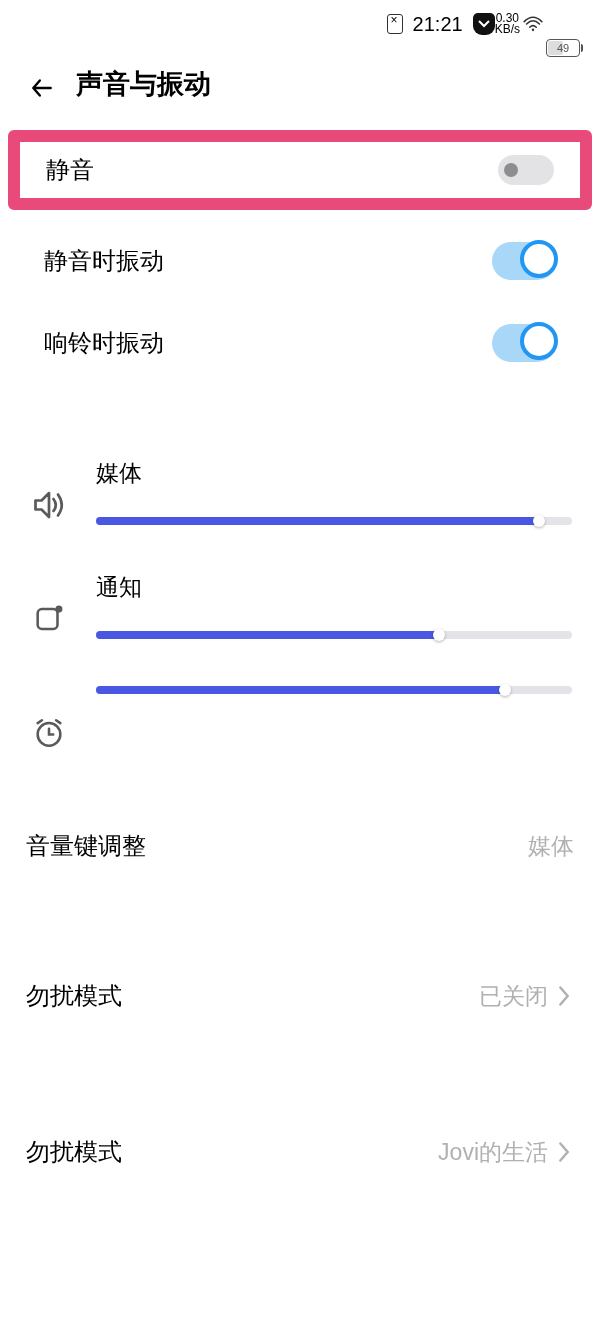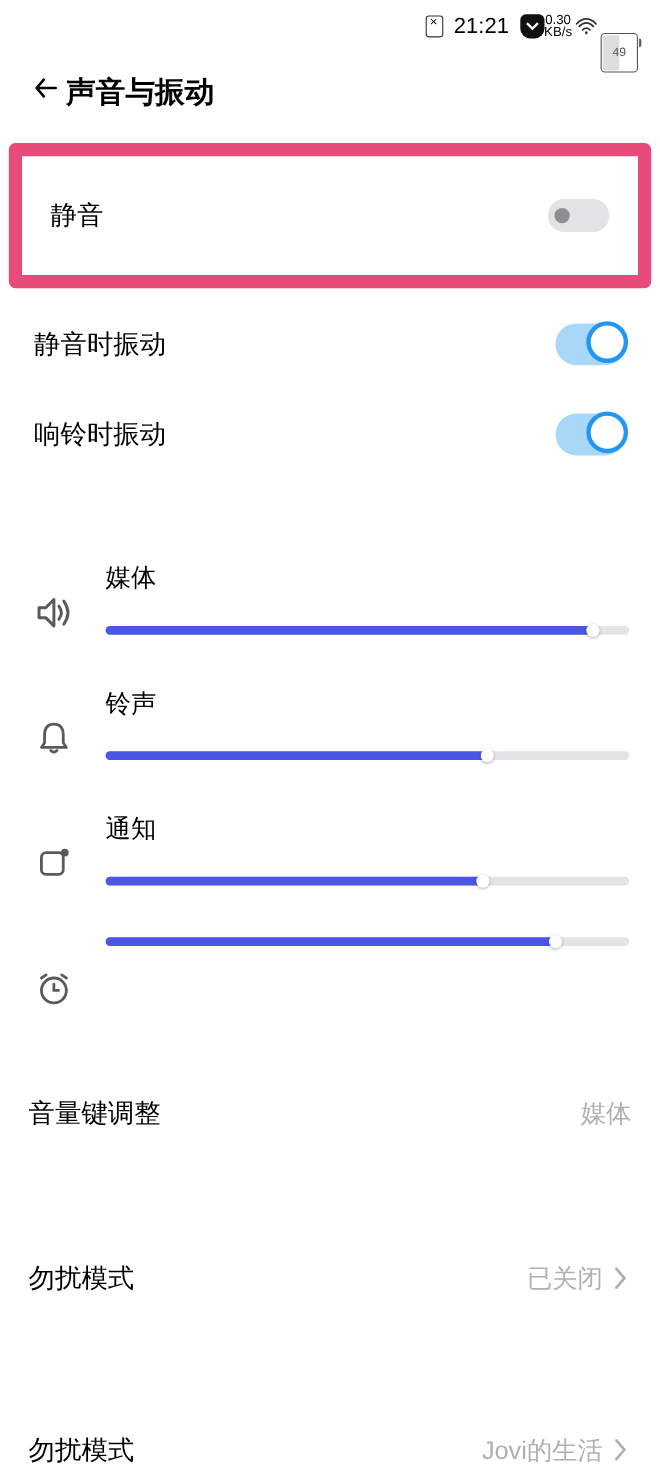--- a/index.html
+++ b/index.html
@@ -24,45 +24,45 @@
       font-size: 20px;
       font-weight: 500;
       color: #000;
     }
     .status-left { display: flex; align-items: center; gap: 10px; }
     .status-right { display: flex; align-items: center; gap: 3px; }
     .status-right .kbs { font-size: 12px; line-height: 11px; text-align: center; }
     .status-sim { width: 16px; height: 20px; border: 1.5px solid #333; border-radius: 3px; position: relative; }
     .status-sim::after { content: "×"; position: absolute; top: -2px; left: 3px; font-size: 12px; }
     .status-pocket { width: 22px; height: 22px; background: #111; border-radius: 5px 5px 9px 9px; display: flex; align-items: center; justify-content: center; color: #fff; }
-    .battery { width: 34px; height: 36px; border: 1.5px solid #555; border-radius: 4px; position: relative; display: flex; align-items: center; justify-content: center; font-size: 11px; color: #555; margin-top: 48px; }
+    .battery { width: 34px; height: 18px; border: 1.5px solid #555; border-radius: 4px; position: relative; display: flex; align-items: center; justify-content: center; font-size: 11px; color: #555; margin-top: 48px; }
     .battery::after { content: ""; position: absolute; right: -4px; top: 4px; width: 2px; height: 8px; background: #555; border-radius: 0 2px 2px 0; }
     .battery-fill { position: absolute; left: 1px; top: 1px; bottom: 1px; width: 48%; background: #ddd; border-radius: 2px; z-index: -1; }
     .wifi-icon { width: 20px; height: 16px; }
 
     .header {
       display: flex;
-      align-items: flex-start;
-      gap: 4px;
+      align-items: flex-end;
+      gap: 20px;
       padding: 18px 28px 28px;
     }
     .back-arrow { width: 28px; height: 28px; display: flex; align-items: center; justify-content: center; }
     .title { font-size: 27px; font-weight: 600; }
 
     .highlight-box {
       border: 12px solid #e84b7a;
       margin: 0 8px 10px;
       border-radius: 6px;
     }
     
     .row {
       display: flex;
       justify-content: space-between;
       align-items: center;
-      padding: 38px 26px;
+      padding: 12px 26px;
     }
     .row-label {
       font-size: 24px;
       color: #000;
     }
     .row-value {
       font-size: 23px;
       color: #b0b0b2;
     }
     .chevron { width: 20px; height: 20px; display: flex; align-items: center; justify-content: center; margin-left: 6px; }
@@ -98,21 +98,21 @@
       right: -2px;
       top: -2px;
       width: 38px;
       height: 38px;
       background: #fff;
       border: 4px solid #2196f3;
       border-radius: 50%;
       box-sizing: border-box;
     }
 
-    .toggles { padding: 0 3px 50px; }
+    .toggles { padding: 0 16px 50px; }
     .toggles .row { padding: 22px 28px; }
 
     .sliders { padding: 10px 0 20px; }
     .slider-row {
       display: flex;
       align-items: flex-start;
       padding: 14px 28px 32px;
       gap: 26px;
     }
     .slider-icon {
@@ -230,34 +230,20 @@
     </div>
     <div class="slider-body">
       <div class="slider-label">媒体</div>
       <div class="slider-track">
         <div class="slider-fill" style="width:93%"></div>
         <div class="slider-thumb" style="left:93%"></div>
       </div>
     </div>
   </div>
 
-  <div class="slider-row">
-    <div class="slider-icon">
-      <svg width="34" height="34" viewBox="0 0 24 24">
-          <path d="M12 3 Q6 3 6 10 V15 L4 18 H20 L18 15 V10 Q18 3 12 3 Z M10 20 Q12 22 14 20" fill="none" stroke="#5a5a5d" stroke-width="1.8" stroke-linejoin="round" stroke-linecap="round"></path>
-        </svg>
-    </div>
-    <div class="slider-body">
-      <div class="slider-label">铃声</div>
-      <div class="slider-track">
-        <div class="slider-fill" style="width:73%"></div>
-        <div class="slider-thumb" style="left:73%"></div>
-      </div>
-    </div>
-  </div>
 
   <div class="slider-row">
     <div class="slider-icon">
       <svg width="34" height="34" viewBox="0 0 24 24">
           <rect x="4" y="5" width="14" height="14" rx="3" fill="none" stroke="#5a5a5d" stroke-width="1.8"></rect>
           <circle cx="19" cy="5" r="2.5" fill="#5a5a5d"></circle>
         </svg>
     </div>
     <div class="slider-body">
       <div class="slider-label">通知</div>

